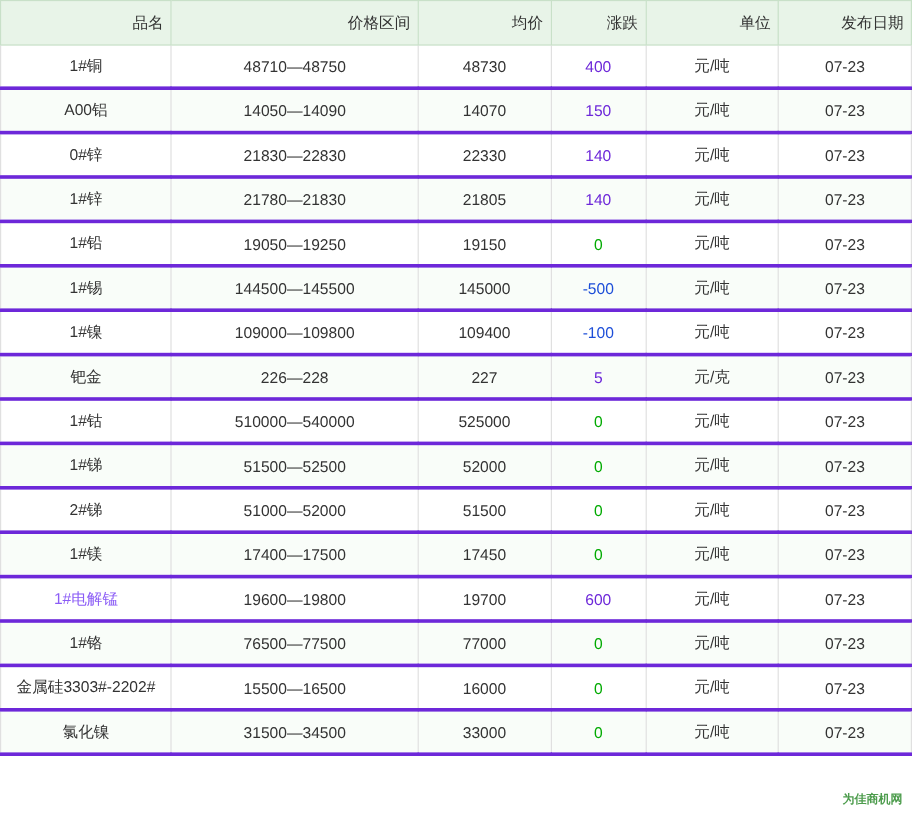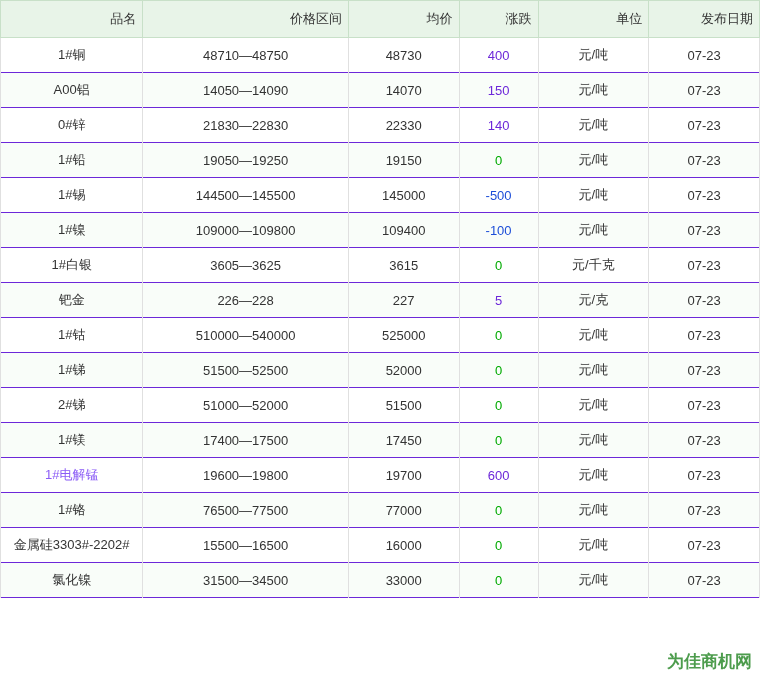--- a/index.html
+++ b/index.html
@@ -19,21 +19,21 @@
       background: #e8f4e8;
     }
     thead th {
       padding: 9px 6px;
       text-align: right;
       font-weight: normal;
       color: #333;
       border: 1px solid #c8e0c8;
     }
     tbody tr {
-      border-bottom: 1px solid #6d28d9;
+      border-bottom: 3px solid #6d28d9;
     }
     tbody tr:nth-child(odd) {
       background: #fff;
     }
     tbody tr:nth-child(even) {
       background: #f9fdf9;
     }
     tbody td {
       padding: 8px 6px;
       text-align: center;
@@ -44,21 +44,21 @@
     .fall { color: #1d4ed8; }
     .zero { color: #00aa00; }
     .highlight-row td:first-child {
       color: #8b5cf6;
     }
     .watermark {
       position: fixed;
       bottom: 8px;
       right: 8px;
       color: #2e8b2e;
-      font-size: 17px;
+      font-size: 10px;
       font-weight: bold;
       opacity: 0.85;
     }
     .col-name { width: 18%; }
     .col-price { width: 26%; }
     .col-avg { width: 14%; }
     .col-change { width: 10%; }
     .col-unit { width: 14%; }
     .col-date { width: 14%; }
   </style>
@@ -95,20 +95,28 @@
   </tr>
       <tr>
     <td class="">0#锌</td>
     <td>21830—22830</td>
     <td>22330</td>
     <td class="rise">140</td>
     <td>元/吨</td>
     <td>07-23</td>
   </tr>
       <tr>
+    <td class="">1#锌</td>
+    <td>21780—21830</td>
+    <td>21805</td>
+    <td class="rise">140</td>
+    <td>元/吨</td>
+    <td>07-23</td>
+  </tr>
+      <tr>
     <td class="">1#铅</td>
     <td>19050—19250</td>
     <td>19150</td>
     <td class="zero">0</td>
     <td>元/吨</td>
     <td>07-23</td>
   </tr>
       <tr>
     <td class="">1#锡</td>
     <td>144500—145500</td>
@@ -116,28 +124,20 @@
     <td class="fall">-500</td>
     <td>元/吨</td>
     <td>07-23</td>
   </tr>
       <tr>
     <td class="">1#镍</td>
     <td>109000—109800</td>
     <td>109400</td>
     <td class="fall">-100</td>
     <td>元/吨</td>
-    <td>07-23</td>
-  </tr>
-      <tr>
-    <td class="">1#白银</td>
-    <td>3605—3625</td>
-    <td>3615</td>
-    <td class="zero">0</td>
-    <td>元/千克</td>
     <td>07-23</td>
   </tr>
       <tr>
     <td class="">钯金</td>
     <td>226—228</td>
     <td>227</td>
     <td class="rise">5</td>
     <td>元/克</td>
     <td>07-23</td>
   </tr>

